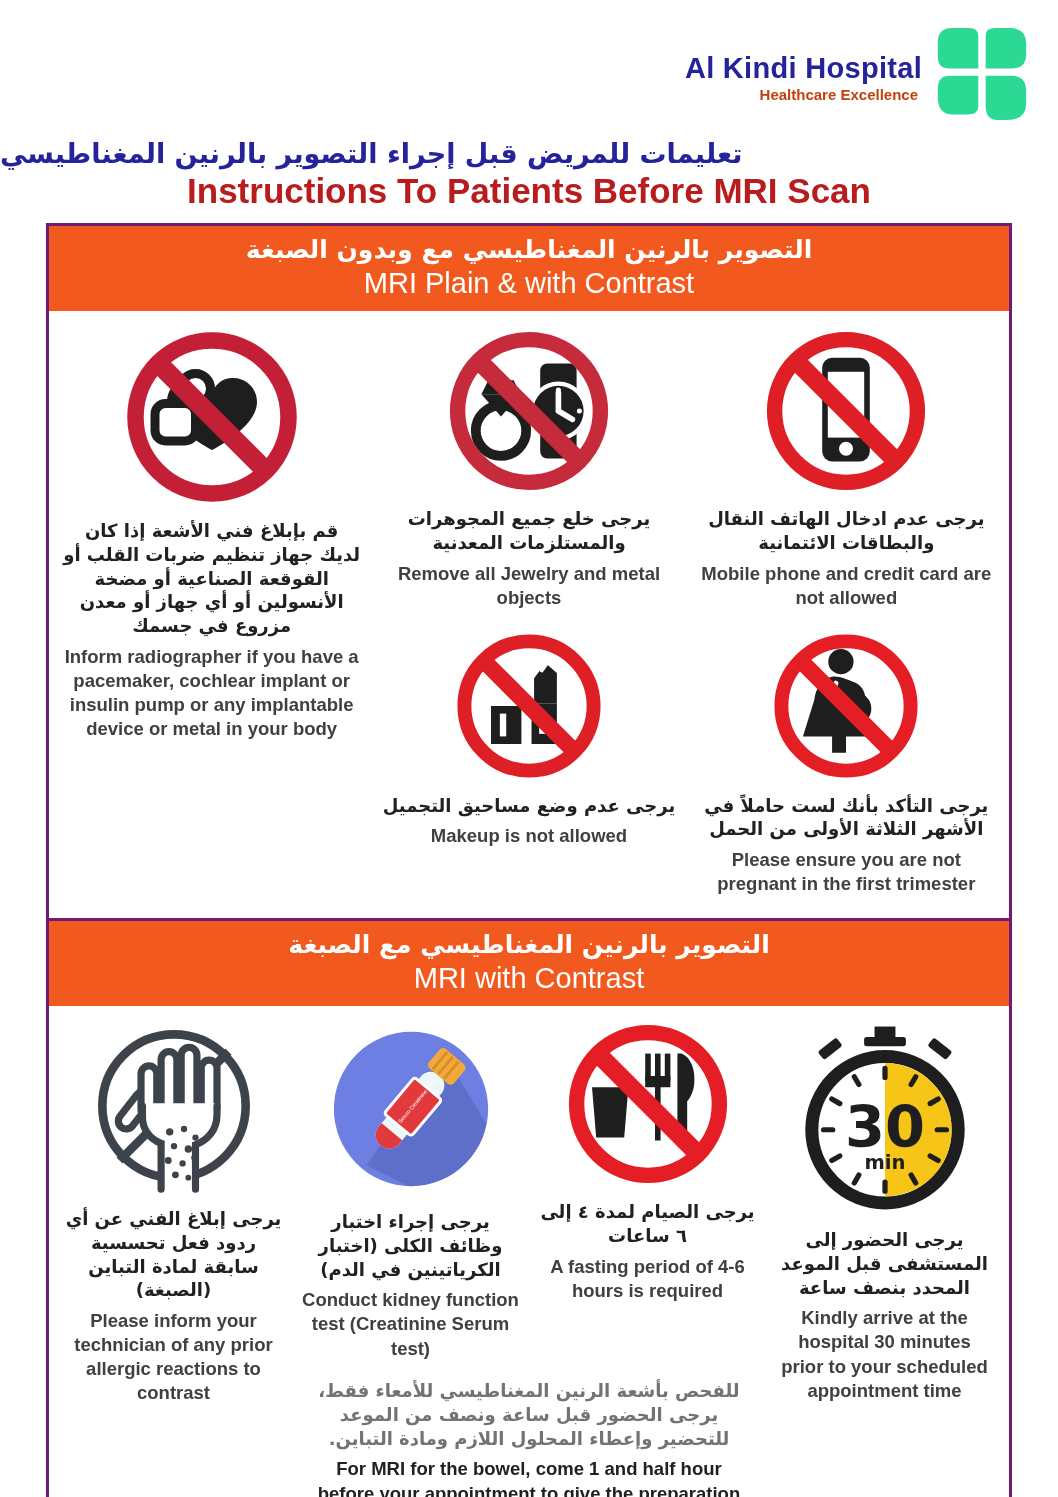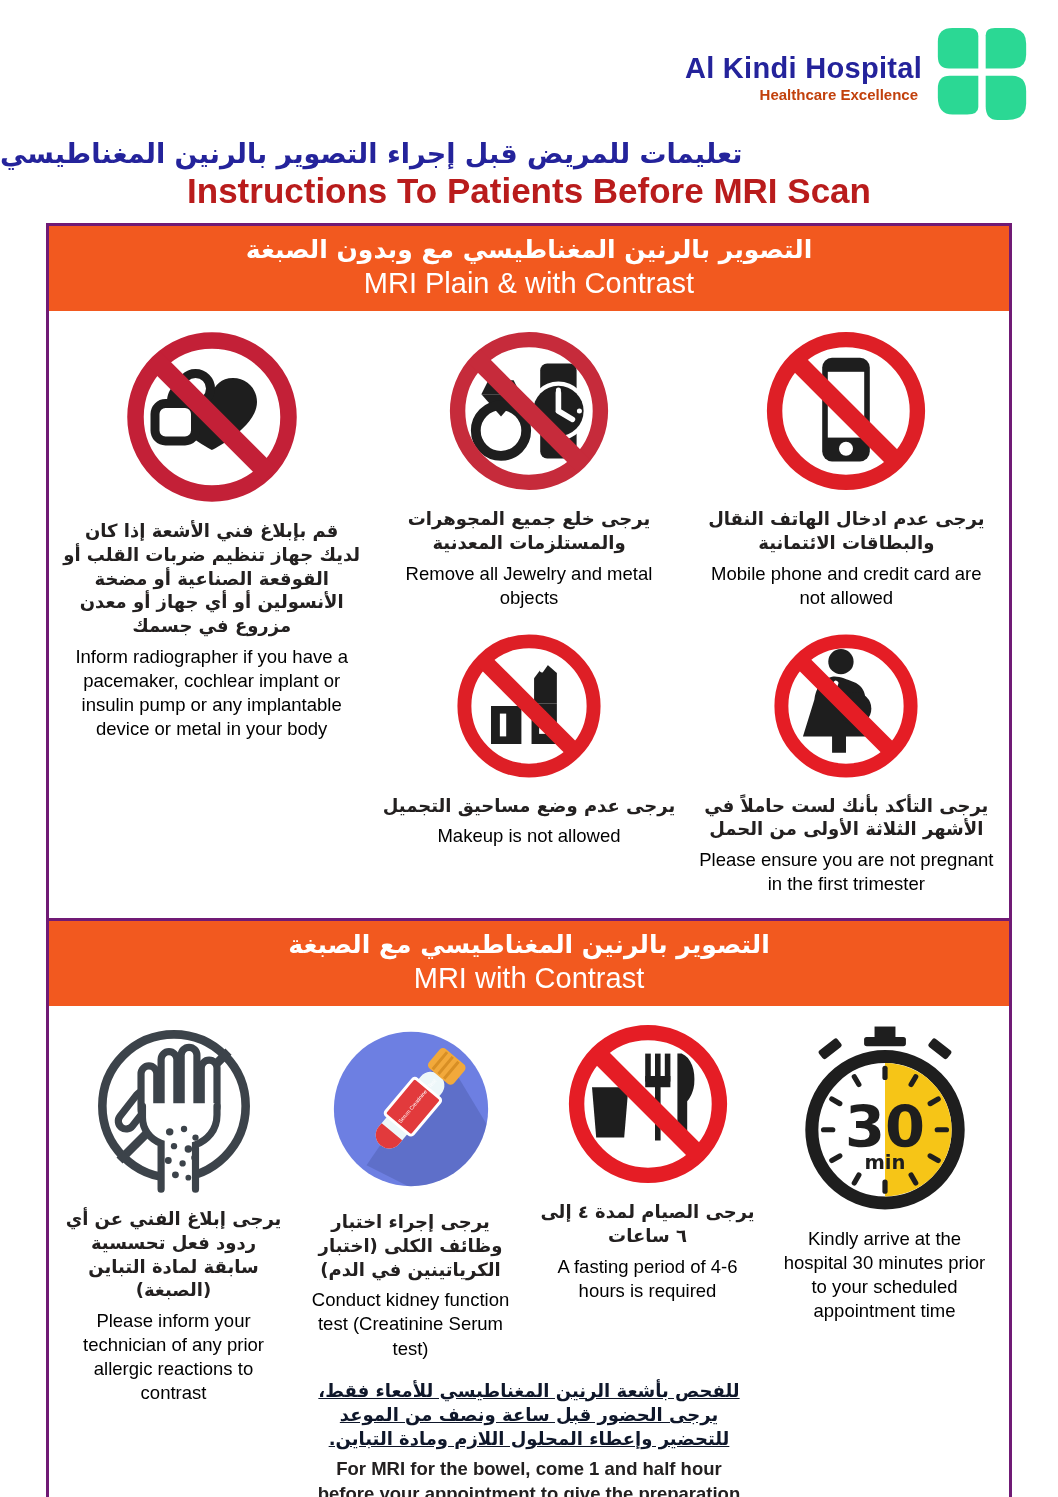--- a/index.html
+++ b/index.html
@@ -24,31 +24,31 @@
   .sec-h { background:#F2591F; color:#fff; text-align:center; padding:9px 6px 11px; }
   .sec-h .har { font-family:"DejaVu Sans", sans-serif; font-weight:bold; font-size:25px; direction:rtl; }
   .sec-h .hen { font-weight:normal; font-size:29px; margin-top:3px; }
 
   .s1 { display:flex; padding:16px 4px 10px; }
   .s1 .col { flex:1; display:flex; flex-direction:column; align-items:center; }
   .item { display:flex; flex-direction:column; align-items:center; text-align:center;
           margin-bottom:12px; padding:0 10px; }
   .item .ar { font-family:"DejaVu Sans", sans-serif; font-weight:bold; font-size:18px;
               line-height:1.32; color:#232020; direction:rtl; margin-top:8px; max-width:310px; }
-  .item .en { font-weight:normal; font-size:18.5px; line-height:1.3; color:#000000; margin-top:7px; max-width:310px; }
+  .item .en { font-weight:bold; font-size:18.5px; line-height:1.3; color:#404040; margin-top:7px; max-width:310px; }
 
   .s2 { display:flex; padding:14px 6px 8px; }
   .s2 .c1 { flex:0 0 25%; display:flex; flex-direction:column; align-items:center; }
   .s2 .mid { flex:0 0 50%; display:flex; flex-direction:column; }
   .s2 .c4 { flex:0 0 25%; display:flex; flex-direction:column; align-items:center; }
   .subrow { display:flex; }
   .subrow .scol { flex:1; display:flex; flex-direction:column; align-items:center; }
   .note { text-align:center; margin-top:6px; padding:0 14px; }
   .note .ar { font-family:"DejaVu Sans", sans-serif; font-weight:bold; font-size:18px; line-height:1.35;
-              color:#0f172a; direction:rtl;text-decoration:underline; }
+              color:#737373; direction:rtl; }
   .note .en { font-weight:bold; font-size:18.5px; line-height:1.3; color:#232020; margin-top:6px; }
 </style>
 </head>
 <body>
 
 <div class="page">
 
   <div class="hdr">
     <div class="logo-block">
       <div class="logo-en">Al Kindi Hospital</div>
@@ -286,20 +286,21 @@
                   <line x1="55" y1="118.6" x2="51.5" y2="124.7"></line>
                 <line x1="40.4" y1="104" x2="34.3" y2="107.5"></line>
                   <line x1="35" y1="84" x2="28" y2="84"></line>
                 <line x1="40.4" y1="64" x2="34.3" y2="60.5"></line>
                   <line x1="55" y1="49.4" x2="51.5" y2="43.4"></line>
               </g>
               <text x="75" y="97" font-size="44" font-weight="bold" fill="#1E1E1E" text-anchor="middle" font-family="DejaVu Sans, sans-serif">30</text>
               <text x="75" y="114" font-size="15" font-weight="bold" fill="#1E1E1E" text-anchor="middle" font-family="DejaVu Sans, sans-serif">min</text>
             </svg>
           </span>
+          <div class="ar">يرجى الحضور إلى المستشفى قبل الموعد المحدد بنصف ساعة</div>
           <div class="en">Kindly arrive at the hospital 30 minutes prior to your scheduled appointment time</div>
         </div>
       </div>
 
     </div>
   </div>
 
 </div>
 
 </body></html>

